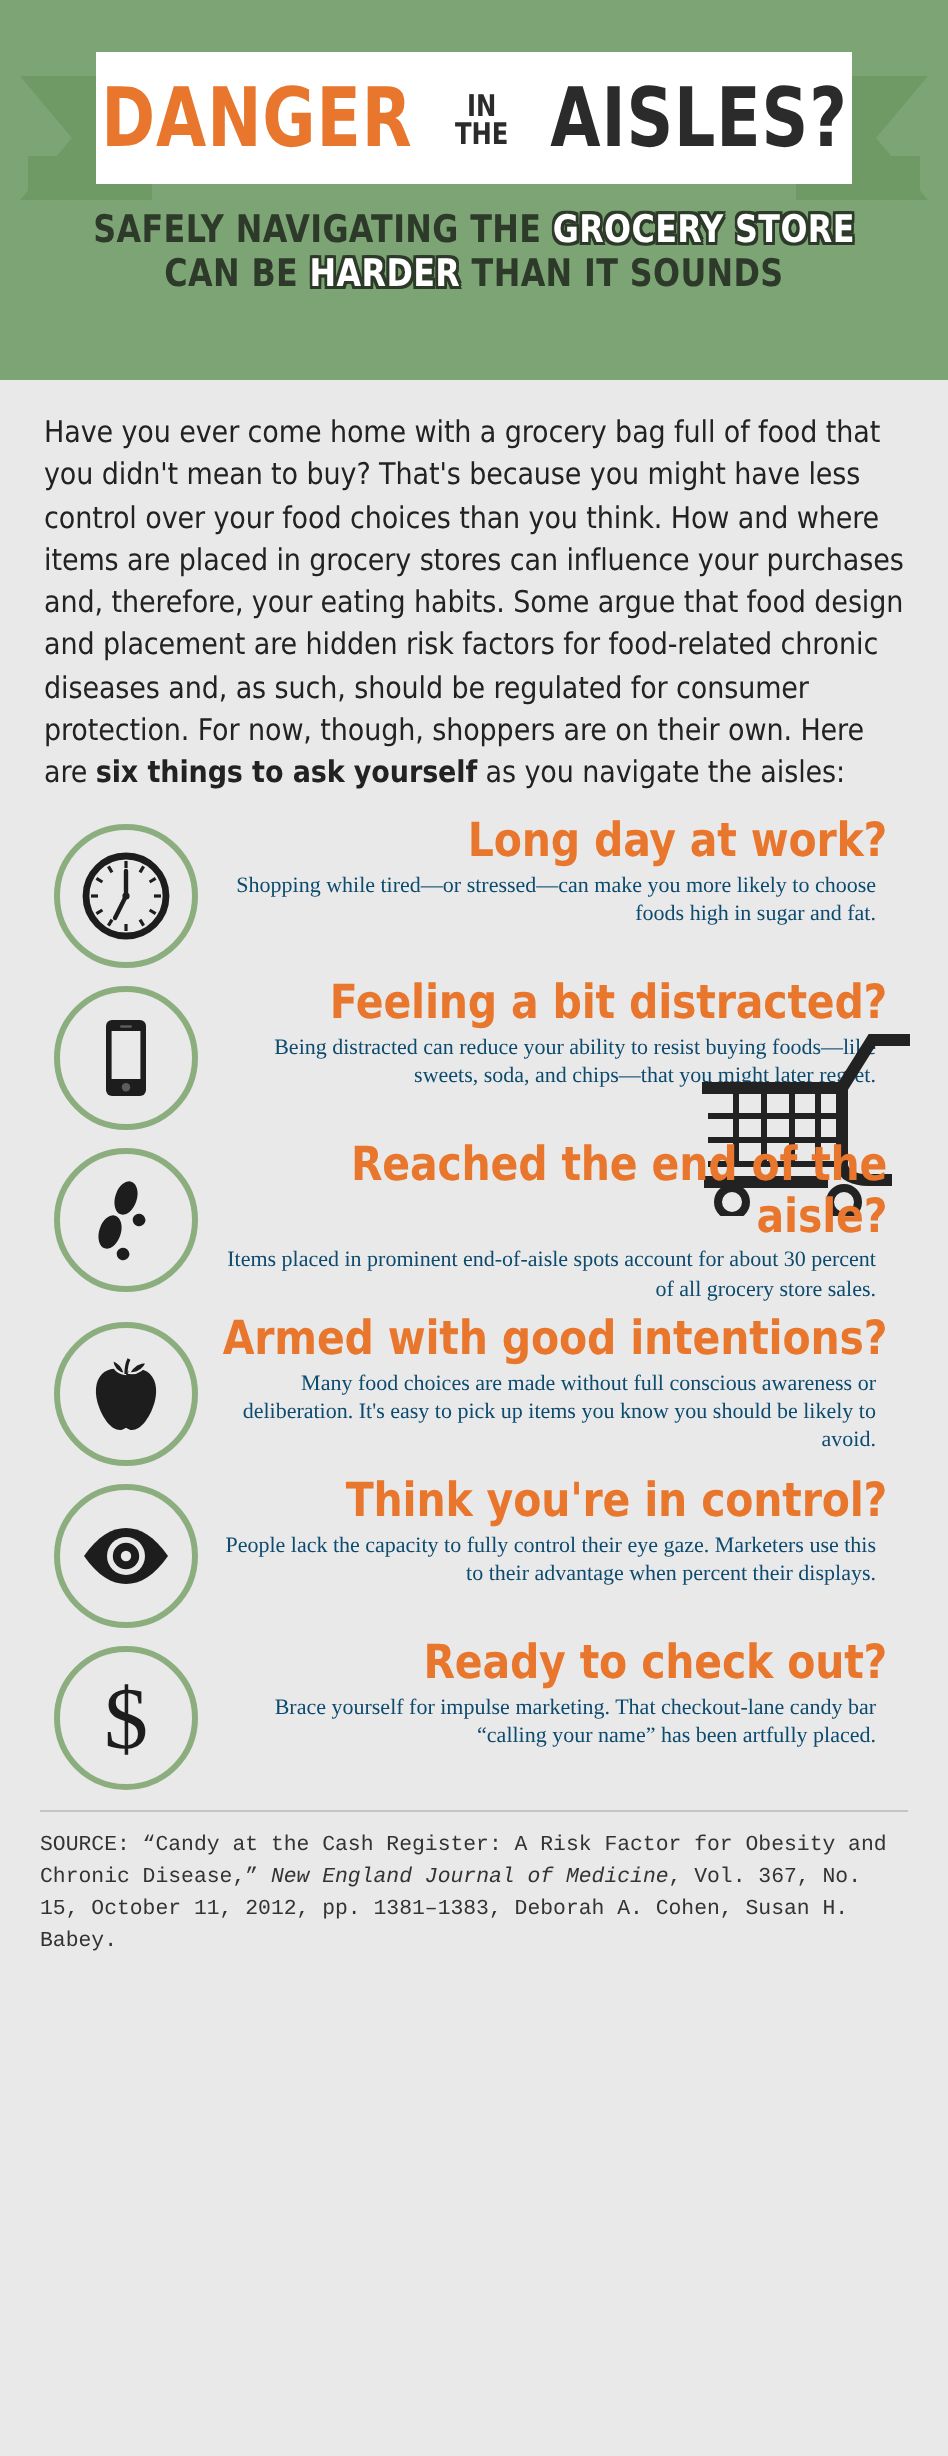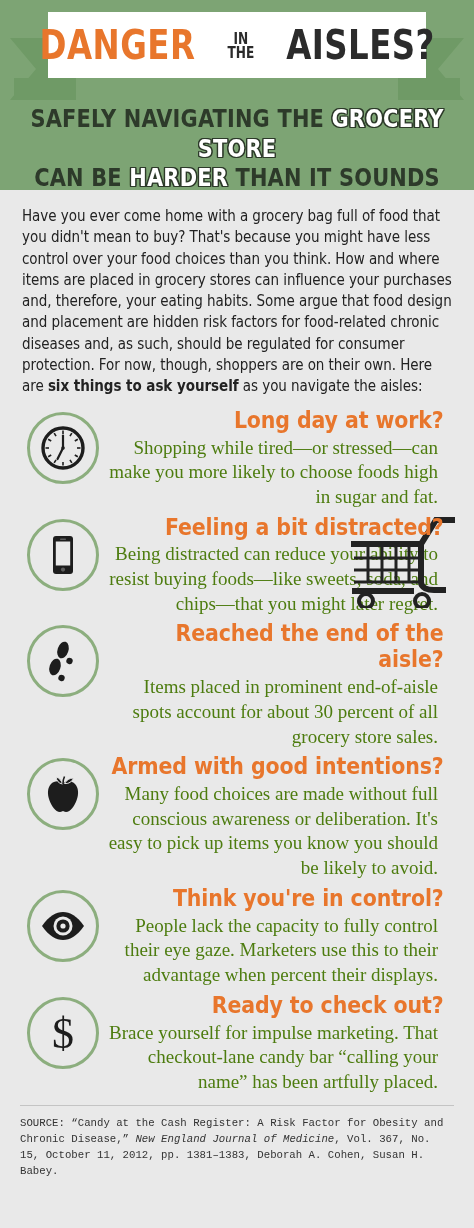--- a/index.html
+++ b/index.html
@@ -48,29 +48,29 @@
     top: 78px;
     width: 62px;
     height: 22px;
     background: #6f9a66;
   }
   .ribbon-tail.left { left: 14px; }
   .ribbon-tail.right { right: 14px; }
 
   .banner {
     position: absolute;
-    top: 12px;
+    top: 26px;
     left: 48px;
     width: 378px;
     height: 66px;
     background: #ffffff;
     display: flex;
     align-items: center;
     justify-content: center;
-    gap: 20px;
+    gap: 9px;
   }
   .ttl-danger {
     font-family: "Liberation Sans Narrow", "DejaVu Sans Condensed", "Liberation Sans", sans-serif;
     font-weight: 700;
     font-size: 41px;
     line-height: 1;
     letter-spacing: 0.5px;
     color: #e8762c;
     transform: scaleX(0.88);
     transform-origin: center;
@@ -100,21 +100,21 @@
   }
 
   .subtitle {
     position: absolute;
     top: 104px;
     left: 0;
     width: 474px;
     text-align: center;
     font-family: "Liberation Sans Narrow", "DejaVu Sans Condensed", "Liberation Sans", sans-serif;
     font-weight: 700;
-    font-size: 25px;
+    font-size: 19px;
     line-height: 1.18;
     letter-spacing: 0.2px;
     color: #2d3a2a;
   }
   .subtitle .line { display: block; transform: scaleX(0.93); }
   .hl {
     color: #ffffff;
     text-shadow:
       -1.4px 0 0 #2d3a2a, 1.4px 0 0 #2d3a2a,
       0 -1.4px 0 #2d3a2a, 0 1.4px 0 #2d3a2a,
@@ -177,23 +177,23 @@
     font-weight: 700;
     font-size: 23.5px;
     line-height: 1.1;
     color: #e8762c;
     letter-spacing: -0.1px;
     transform: scaleX(0.97);
     transform-origin: left center;
   }
   .item-body {
     font-family: "Liberation Serif", "DejaVu Serif", serif;
-    font-size: 19px;
+    font-size: 11px;
     line-height: 1.3;
-    color: #4d7c0f;
+    color: #0c4a6e;
     margin-top: 2px;
     max-width: 330px;
   }
 
   
   .source {
     margin: 10px 20px 0 20px;
     padding-top: 9px;
     border-top: 1px solid #c4c4c4;
     font-family: Liberation Mono, monospace;

